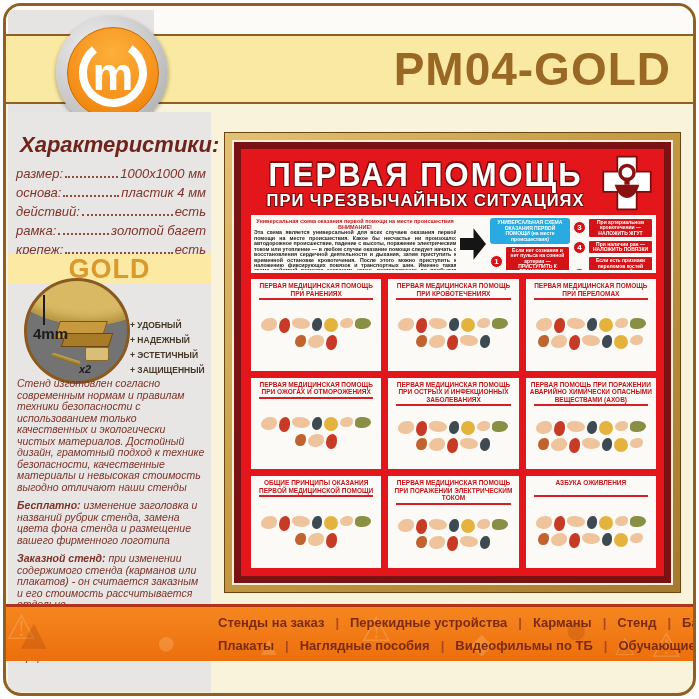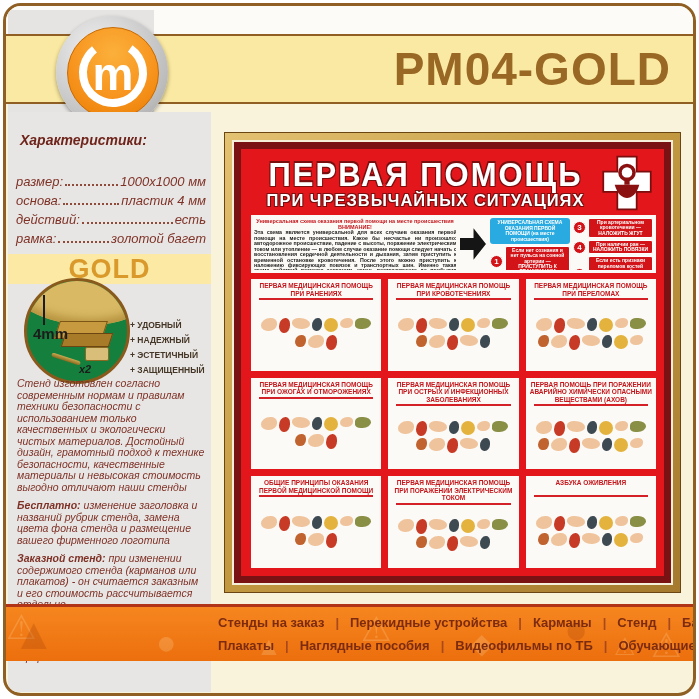--- a/index.html
+++ b/index.html
@@ -18,30 +18,30 @@
   .logo{position:absolute;left:50px;top:10px;width:112px;height:112px;border-radius:50%;
         background:radial-gradient(circle at 35% 30%,#EFEFEF,#BDBDBD 70%,#9F9F9F);
         box-shadow:0 2px 4px rgba(0,0,0,.35);}
   .logo-inner{position:absolute;left:11px;top:11px;width:90px;height:90px;border-radius:50%;
         background:radial-gradient(circle at 50% 28%,#FBB03B,#F7941E 55%,#E97C00);
         border:1px solid #C96A00;}
   .logo-inner svg{position:absolute;left:0;top:0;}
 
   
   .sidebar{position:absolute;left:2px;top:106px;width:203px;height:580px;background:#E8E6E4;}
-  .spec-title{position:absolute;left:12px;top:20px;font-size:14px;font-weight:bold;font-style:italic;color:#6E241A;}
-  .specs{position:absolute;left:8px;top:50px;width:190px;margin-top:8px;}
+  .spec-title{position:absolute;left:12px;top:20px;font-size:22px;font-weight:bold;font-style:italic;color:#6E241A;}
+  .specs{position:absolute;left:8px;top:50px;width:190px;}
   .spec-row{display:flex;align-items:flex-end;height:19px;font-size:13px;font-style:italic;color:#7E3227;}
   .spec-label{white-space:nowrap;}
   .spec-dots{flex:1;border-bottom:2px dotted #8F4A3A;margin:0 2px 3px 2px;}
   .spec-value{white-space:nowrap;}
   .gold-band{position:absolute;left:0;top:142px;width:203px;height:30px;background:#FBE9A4;
              text-align:center;line-height:30px;font-size:27px;font-weight:bold;color:#D9992B;letter-spacing:1px;}
   .frame-circle{position:absolute;left:16px;top:166px;width:100px;height:100px;border-radius:50%;
-                background:#15803d;border:3px solid #8A5A1D;overflow:hidden;text-decoration:underline;}
+                background:#737373;border:3px solid #8A5A1D;overflow:hidden;text-decoration:underline;}
   .granite{position:absolute;left:-12px;top:-18px;width:132px;height:62px;background:#D9B964;
            border-radius:0 0 45% 60%;box-shadow:inset 0 -6px 8px #B6933F;}
   .corner-outer{position:absolute;left:30px;top:40px;width:46px;height:16px;background:#C89A3F;
                 border:1px solid #7D5514;transform:skewX(-18deg);}
   .corner-inner{position:absolute;left:36px;top:52px;width:46px;height:12px;background:#A87B28;
                 border:1px solid #6B4612;transform:skewX(-18deg);}
   .fourmm{position:absolute;left:6px;top:44px;font-weight:bold;color:#1c1c1c;font-size:15px;font-style:normal;}
   .mm-arrow{position:absolute;left:16px;top:14px;width:2px;height:30px;background:#1c1c1c;}
   .screw{position:absolute;left:24px;top:76px;width:30px;height:4px;background:linear-gradient(#C9A84F,#8A6A20);
          transform:rotate(18deg);border-radius:2px;}

